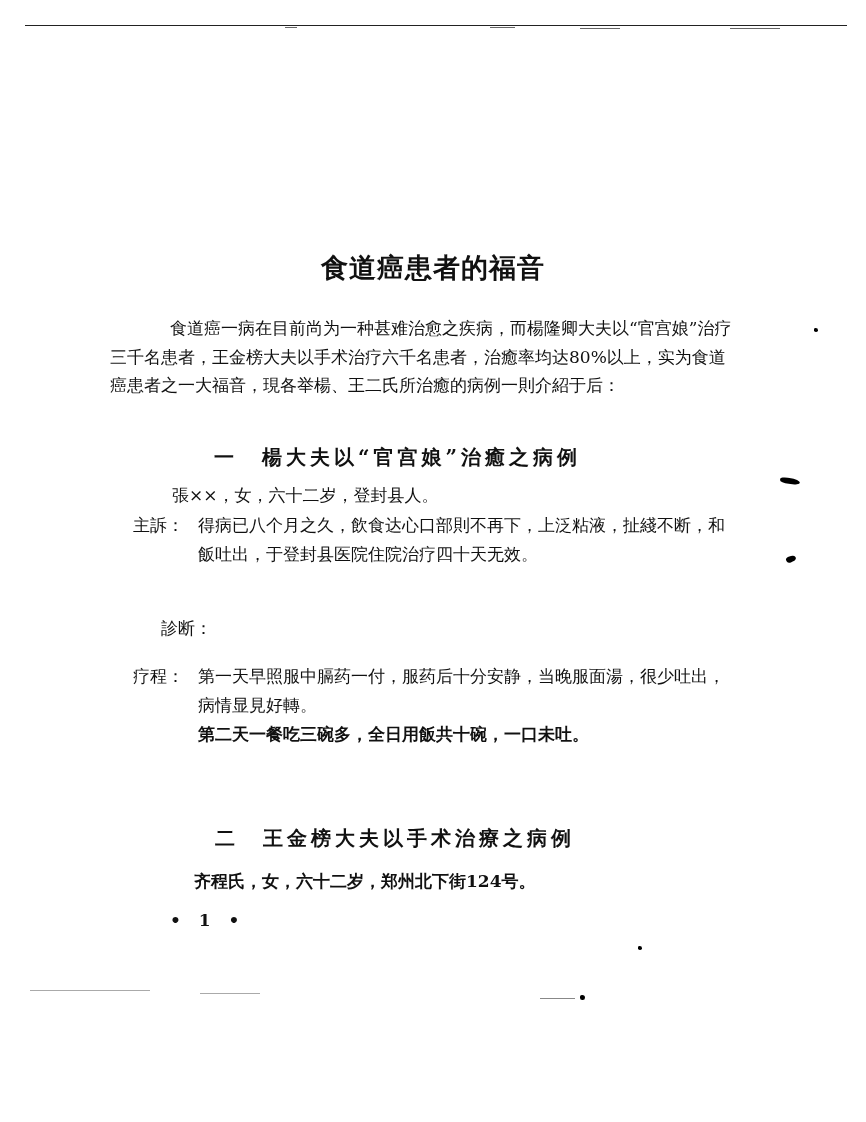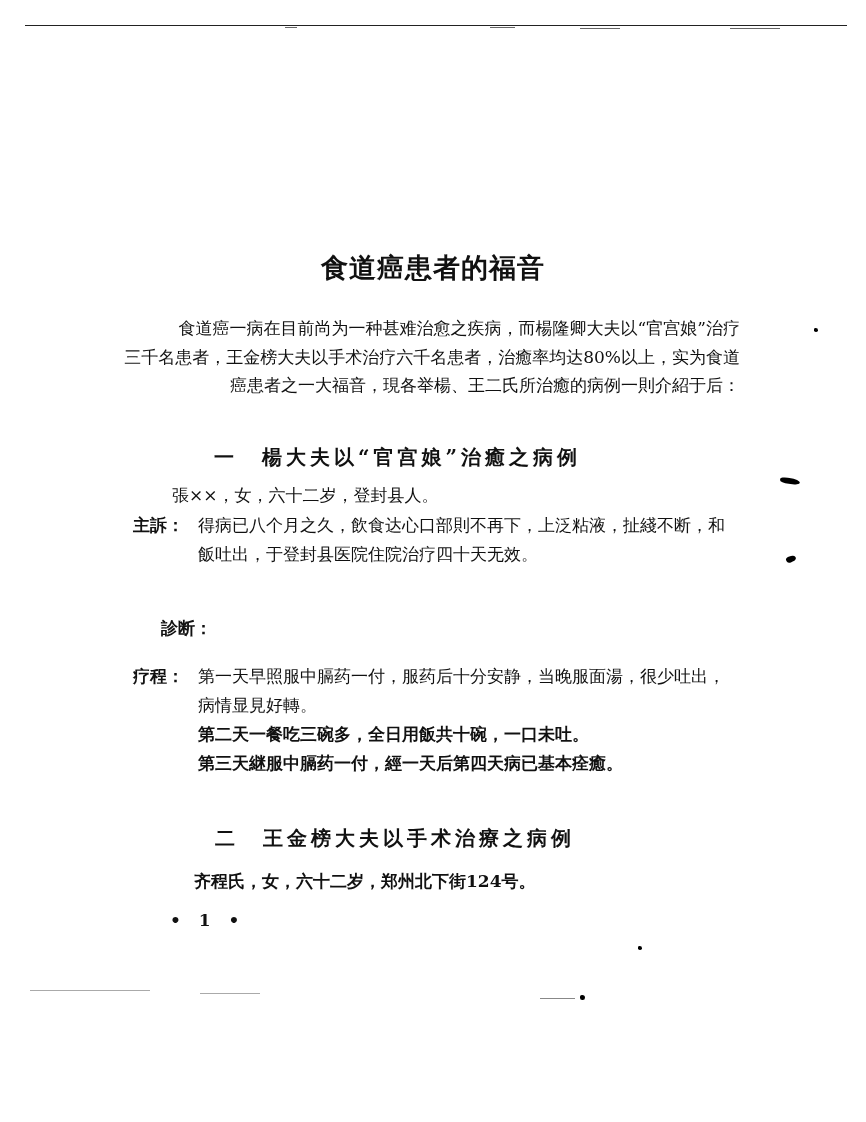--- a/index.html
+++ b/index.html
@@ -13,32 +13,32 @@
     background: #222;
   }
   .scan-noise { position: absolute; background: #666; height: 1px; }
   .title {
     position: absolute; left: 0; width: 866px; top: 232px;
     text-align: center; font-size: 27px; font-weight: bold; letter-spacing: 1px;
   }
   .para {
     position: absolute; left: 110px; width: 630px; font-size: 17px; line-height: 28.5px;
   }
-  .para-intro { top: 297px; text-indent: 60px; text-align: right; }
+  .para-intro { top: 297px; text-indent: 60px; }
   .section-heading {
     position: absolute; left: 0; width: 866px; text-align: left;
     font-size: 20px; font-weight: bold; letter-spacing: 4px;
   }
   .h1 { top: 444px; left: 214px; }
   .h2 { top: 825px; left: 215px; }
   .patient-line { position: absolute; font-size: 17px; }
   .pl1 { top: 484px; left: 172px; }
   .pl2 { top: 870px; left: 170px; font-weight: bold; margin-left: 24px; }
   .entry { position: absolute; left: 133px; width: 600px; font-size: 17px; line-height: 29px; }
-  .entry .label { position: absolute; left: 0; top: 0; width: 64px; font-weight: bold; }
+  .entry .label { position: absolute; left: 0; top: 0; width: 64px; font-weight: normal; }
   .entry .body { margin-left: 65px; }
   .entry .body p { margin: 0; }
   .e1 { top: 511px; }
   .e2 { top: 614px; margin-left: 28px; }
   .e3 { top: 662px; }
   .bold-text { font-weight: bold; }
   .page-number {
     position: absolute; top: 910px; left: 170px; font-size: 17px; font-weight: bold; letter-spacing: 6px;
   }
   .margin-mark { position: absolute; background: #000; border-radius: 40% 60% 50% 50%; }
@@ -69,21 +69,20 @@
 
   <div class="entry e2">
     <span class="label">診断：</span>
   </div>
 
   <div class="entry e3">
     <span class="label">疗程：</span>
     <div class="body">
       <p>第一天早照服中膈药一付，服药后十分安静，当晚服面湯，很少吐出，病情显見好轉。</p>
       <p class="bold-text">第二天一餐吃三碗多，全日用飯共十碗，一口未吐。</p>
-      <p class="bold-text">第三天継服中膈药一付，經一天后第四天病已基本痊癒。</p>
     </div>
   </div>
 
   <div class="section-heading h2">二　王金榜大夫以手术治療之病例</div>
   <div class="patient-line pl2">齐程氏，女，六十二岁，郑州北下街124号。</div>
 
   <div class="page-number">• 1 •</div>
 
   <div class="margin-mark" style="left:780px;top:478px;width:20px;height:6px;transform:rotate(8deg);"></div>
   <div class="margin-mark" style="left:786px;top:556px;width:10px;height:6px;transform:rotate(-25deg);"></div>

